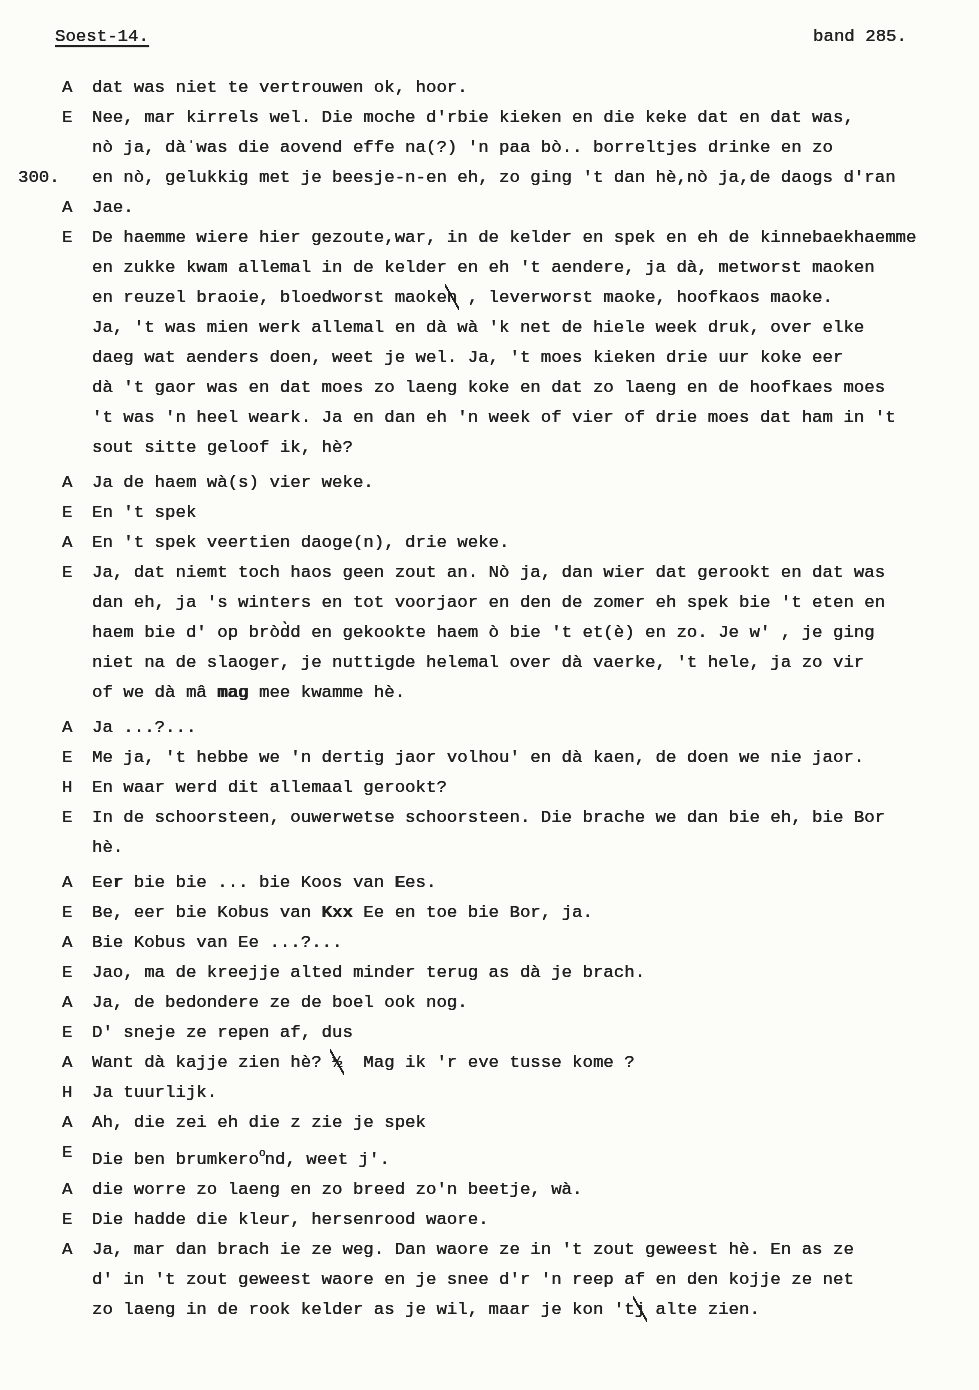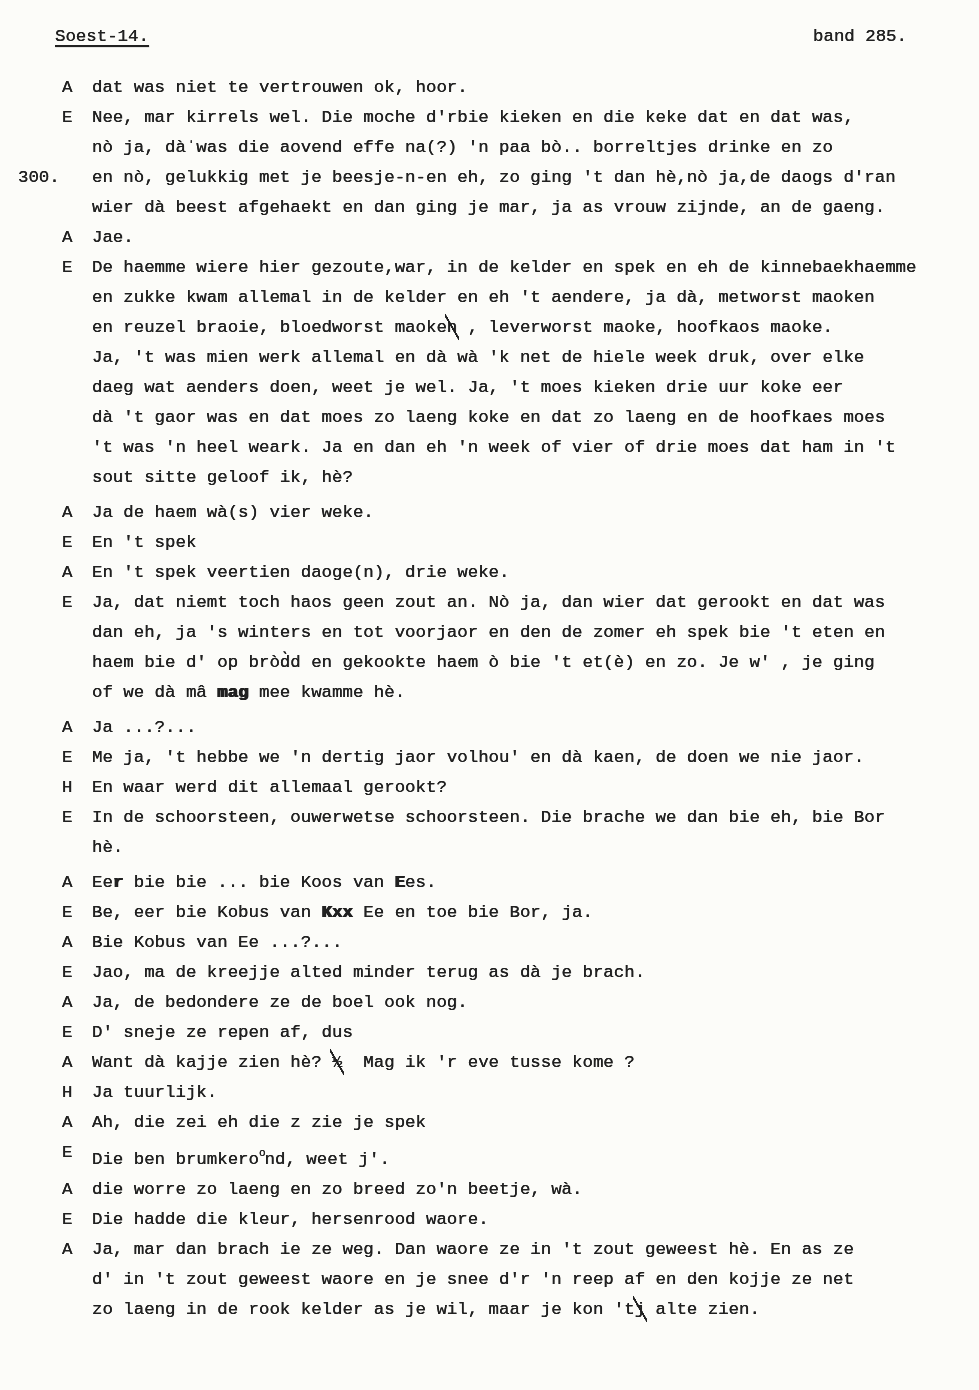--- a/index.html
+++ b/index.html
@@ -34,21 +34,21 @@
   }
   .row.gap{margin-top:5px;}
   .mcell{white-space:pre;}
   .scell{white-space:pre;}
   .tcell{white-space:pre-wrap;}
   .seg-u{
     text-underline-offset:3px;
     text-decoration-thickness:1.5px;
   }
   .seg-b{
-    font-weight:700;
+    font-weight:400;
     text-shadow:0.8px 0 0 currentColor, -0.4px 0 0 currentColor, 0 0.4px 0 currentColor;
   }
   .seg-sl{
     position:relative;
     display:inline-block;
   }
   .seg-sl::after{
     content:"";
     position:absolute;
     left:-2px;right:-2px;top:-2px;bottom:0;
@@ -85,21 +85,20 @@
         <span class="tcell"><span class="seg">nò ja, dàˈwas die aovend effe </span><span class="seg seg-u">na</span><span class="seg">(?) 'n paa bò.. borreltjes drinke en zo</span></span>
       </div>
       <div class="row">
         <span class="mcell">300.</span>
         <span class="scell"></span>
         <span class="tcell"><span class="seg">en nò, gelukkig met je beesje-n-en eh, zo ging 't dan hè,nò ja,de daogs d'ran</span></span>
       </div>
       <div class="row">
         <span class="mcell"></span>
         <span class="scell"></span>
-        <span class="tcell"><span class="seg">wier dà beest afgehaekt en dan ging je mar, ja as vrouw zijnde, an de gaeng.</span></span>
       </div>
       <div class="row">
         <span class="mcell"></span>
         <span class="scell">A</span>
         <span class="tcell"><span class="seg">Jae.</span></span>
       </div>
       <div class="row">
         <span class="mcell"></span>
         <span class="scell">E</span>
         <span class="tcell"><span class="seg">De haemme wiere hier gezoute,war, in de kelder en spek en eh de kinnebaekhaemme</span></span>
@@ -169,20 +168,21 @@
         <span class="tcell"><span class="seg">dan eh, ja 's winters en tot voorjaor en den de zomer eh spek bie 't eten en</span></span>
       </div>
       <div class="row">
         <span class="mcell"></span>
         <span class="scell"></span>
         <span class="tcell"><span class="seg">haem bie d' op bròd̀d en gekookte haem ò bie 't et(è) en zo. Je w' , je ging</span></span>
       </div>
       <div class="row">
         <span class="mcell"></span>
         <span class="scell"></span>
+        <span class="tcell"><span class="seg">niet na de slaoger, je nuttigde helemal over dà vaerke, 't hele, ja zo vir</span></span>
       </div>
       <div class="row">
         <span class="mcell"></span>
         <span class="scell"></span>
         <span class="tcell"><span class="seg">of we dà mâ </span><span class="seg seg-b">mag</span><span class="seg"> mee kwamme hè.</span></span>
       </div>
       <div class="row gap">
         <span class="mcell"></span>
         <span class="scell">A</span>
         <span class="tcell"><span class="seg">Ja ...?...</span></span>

